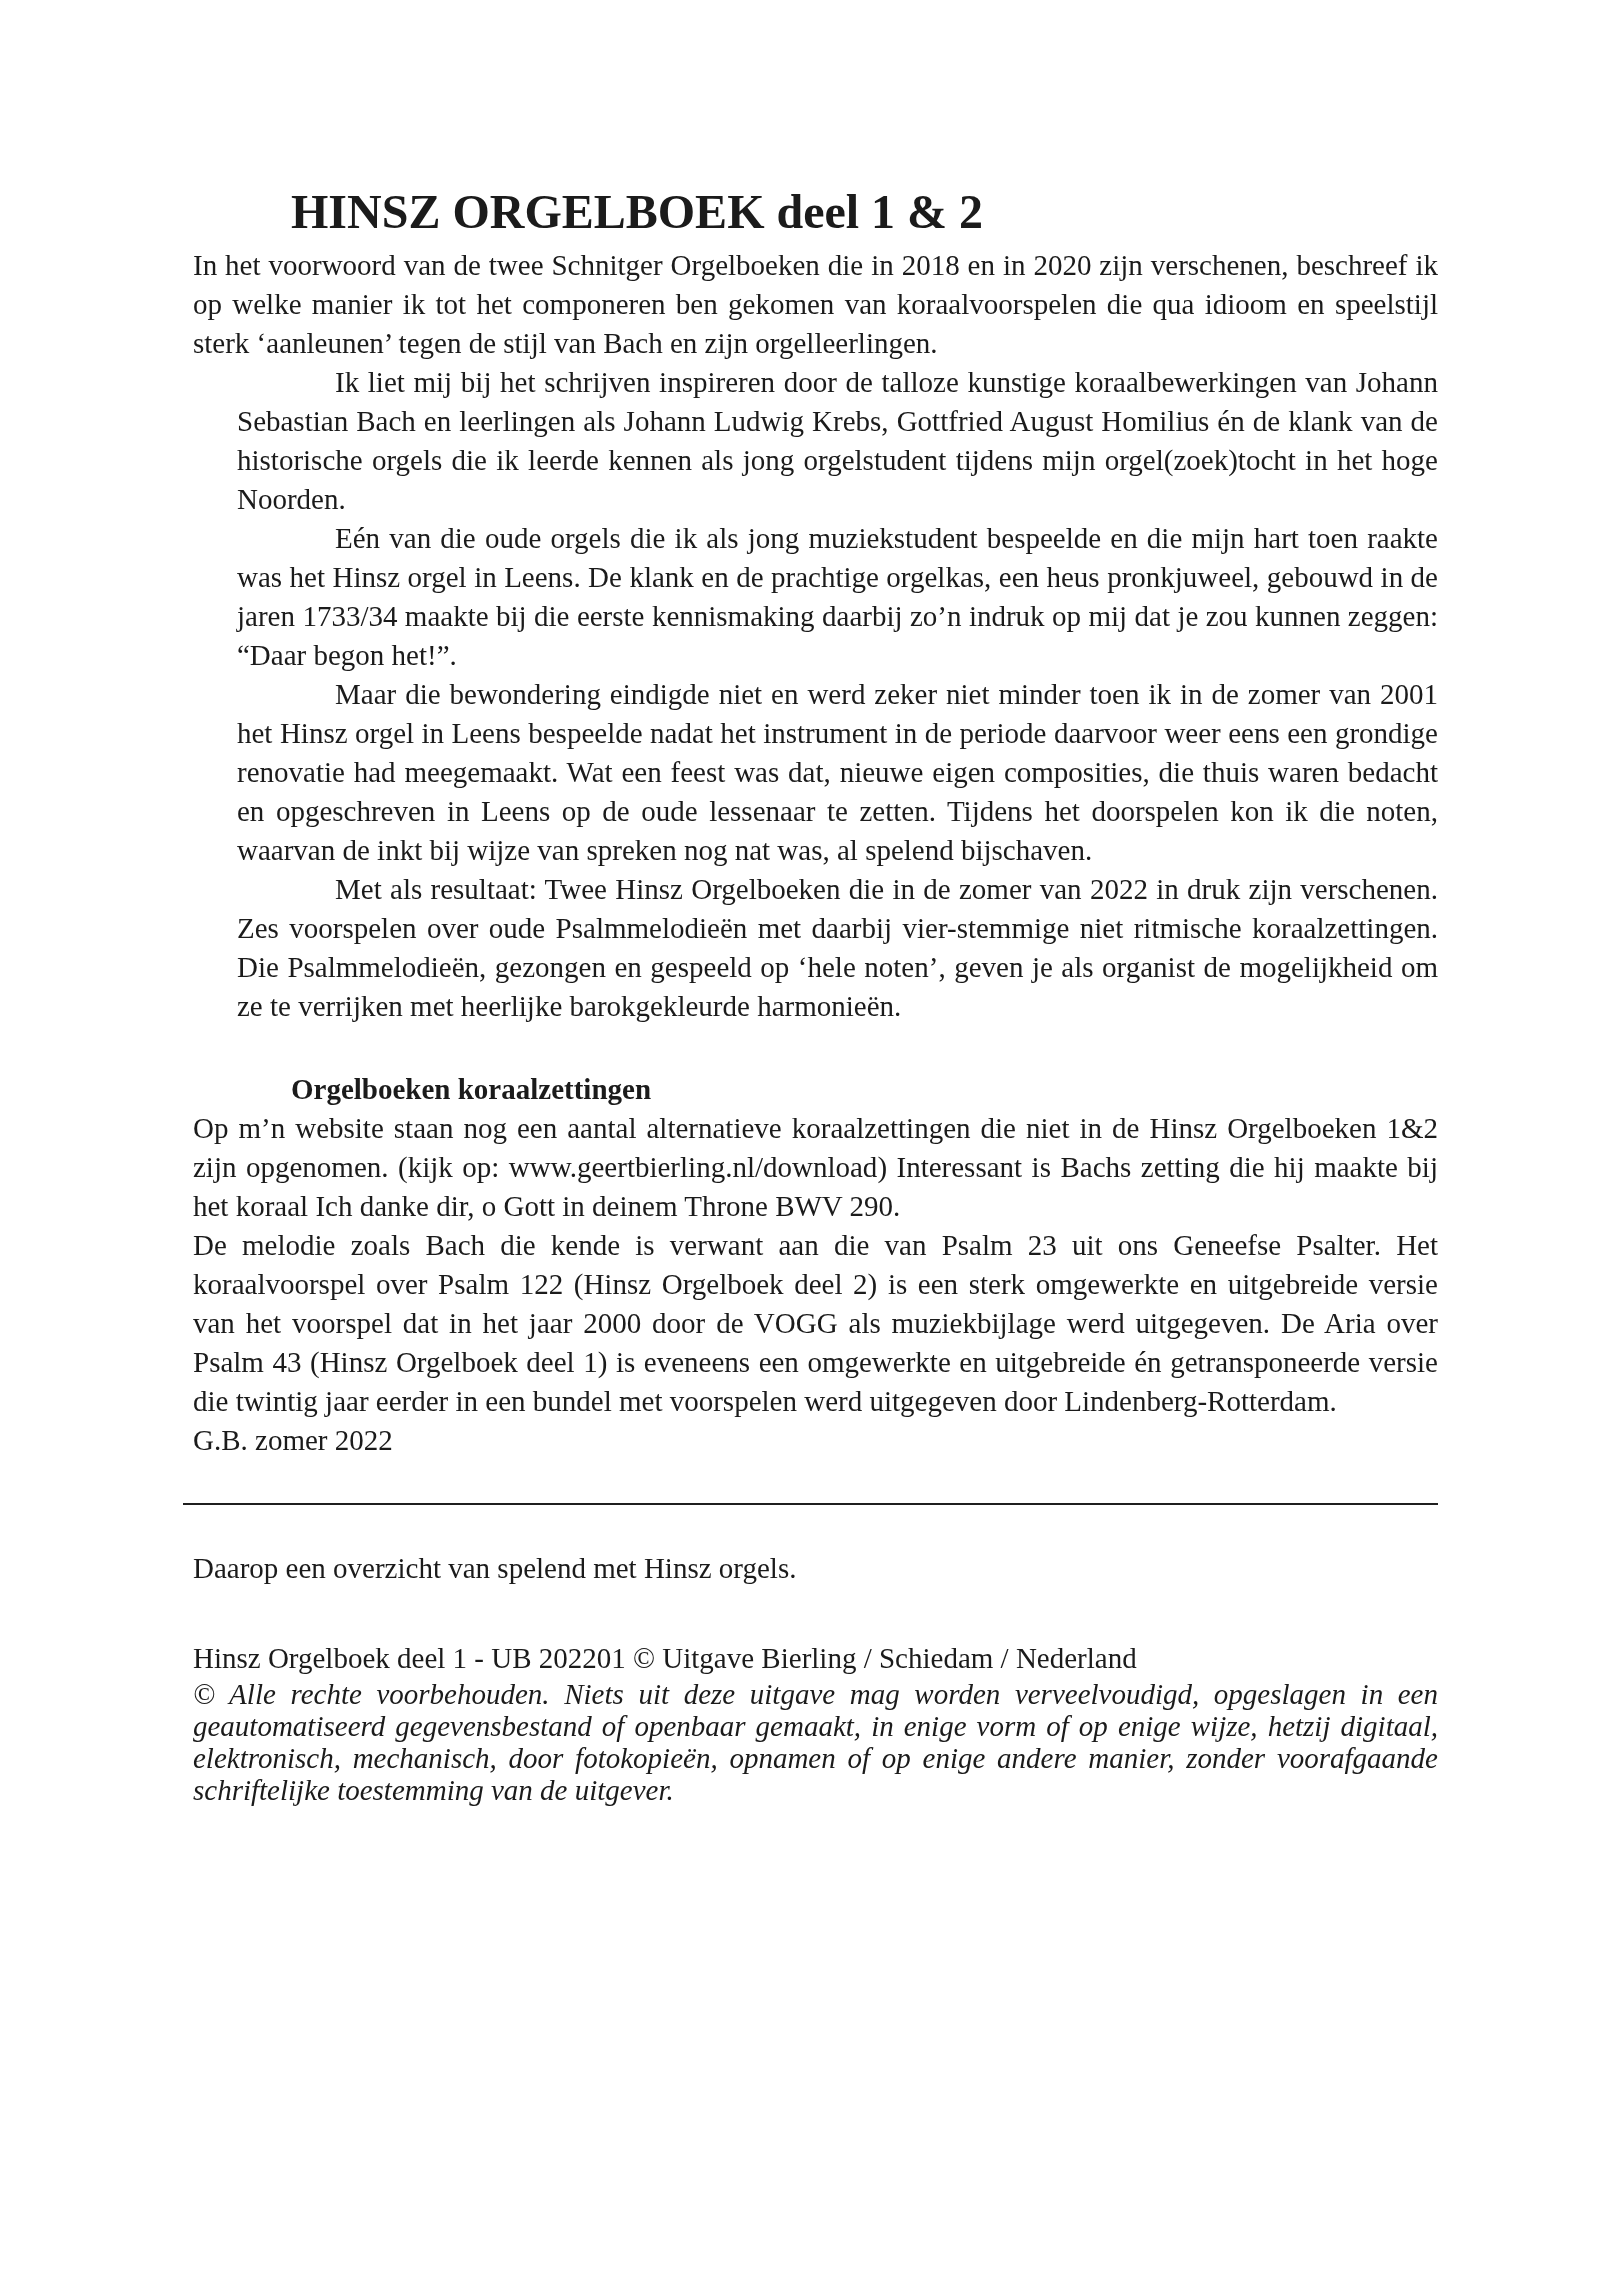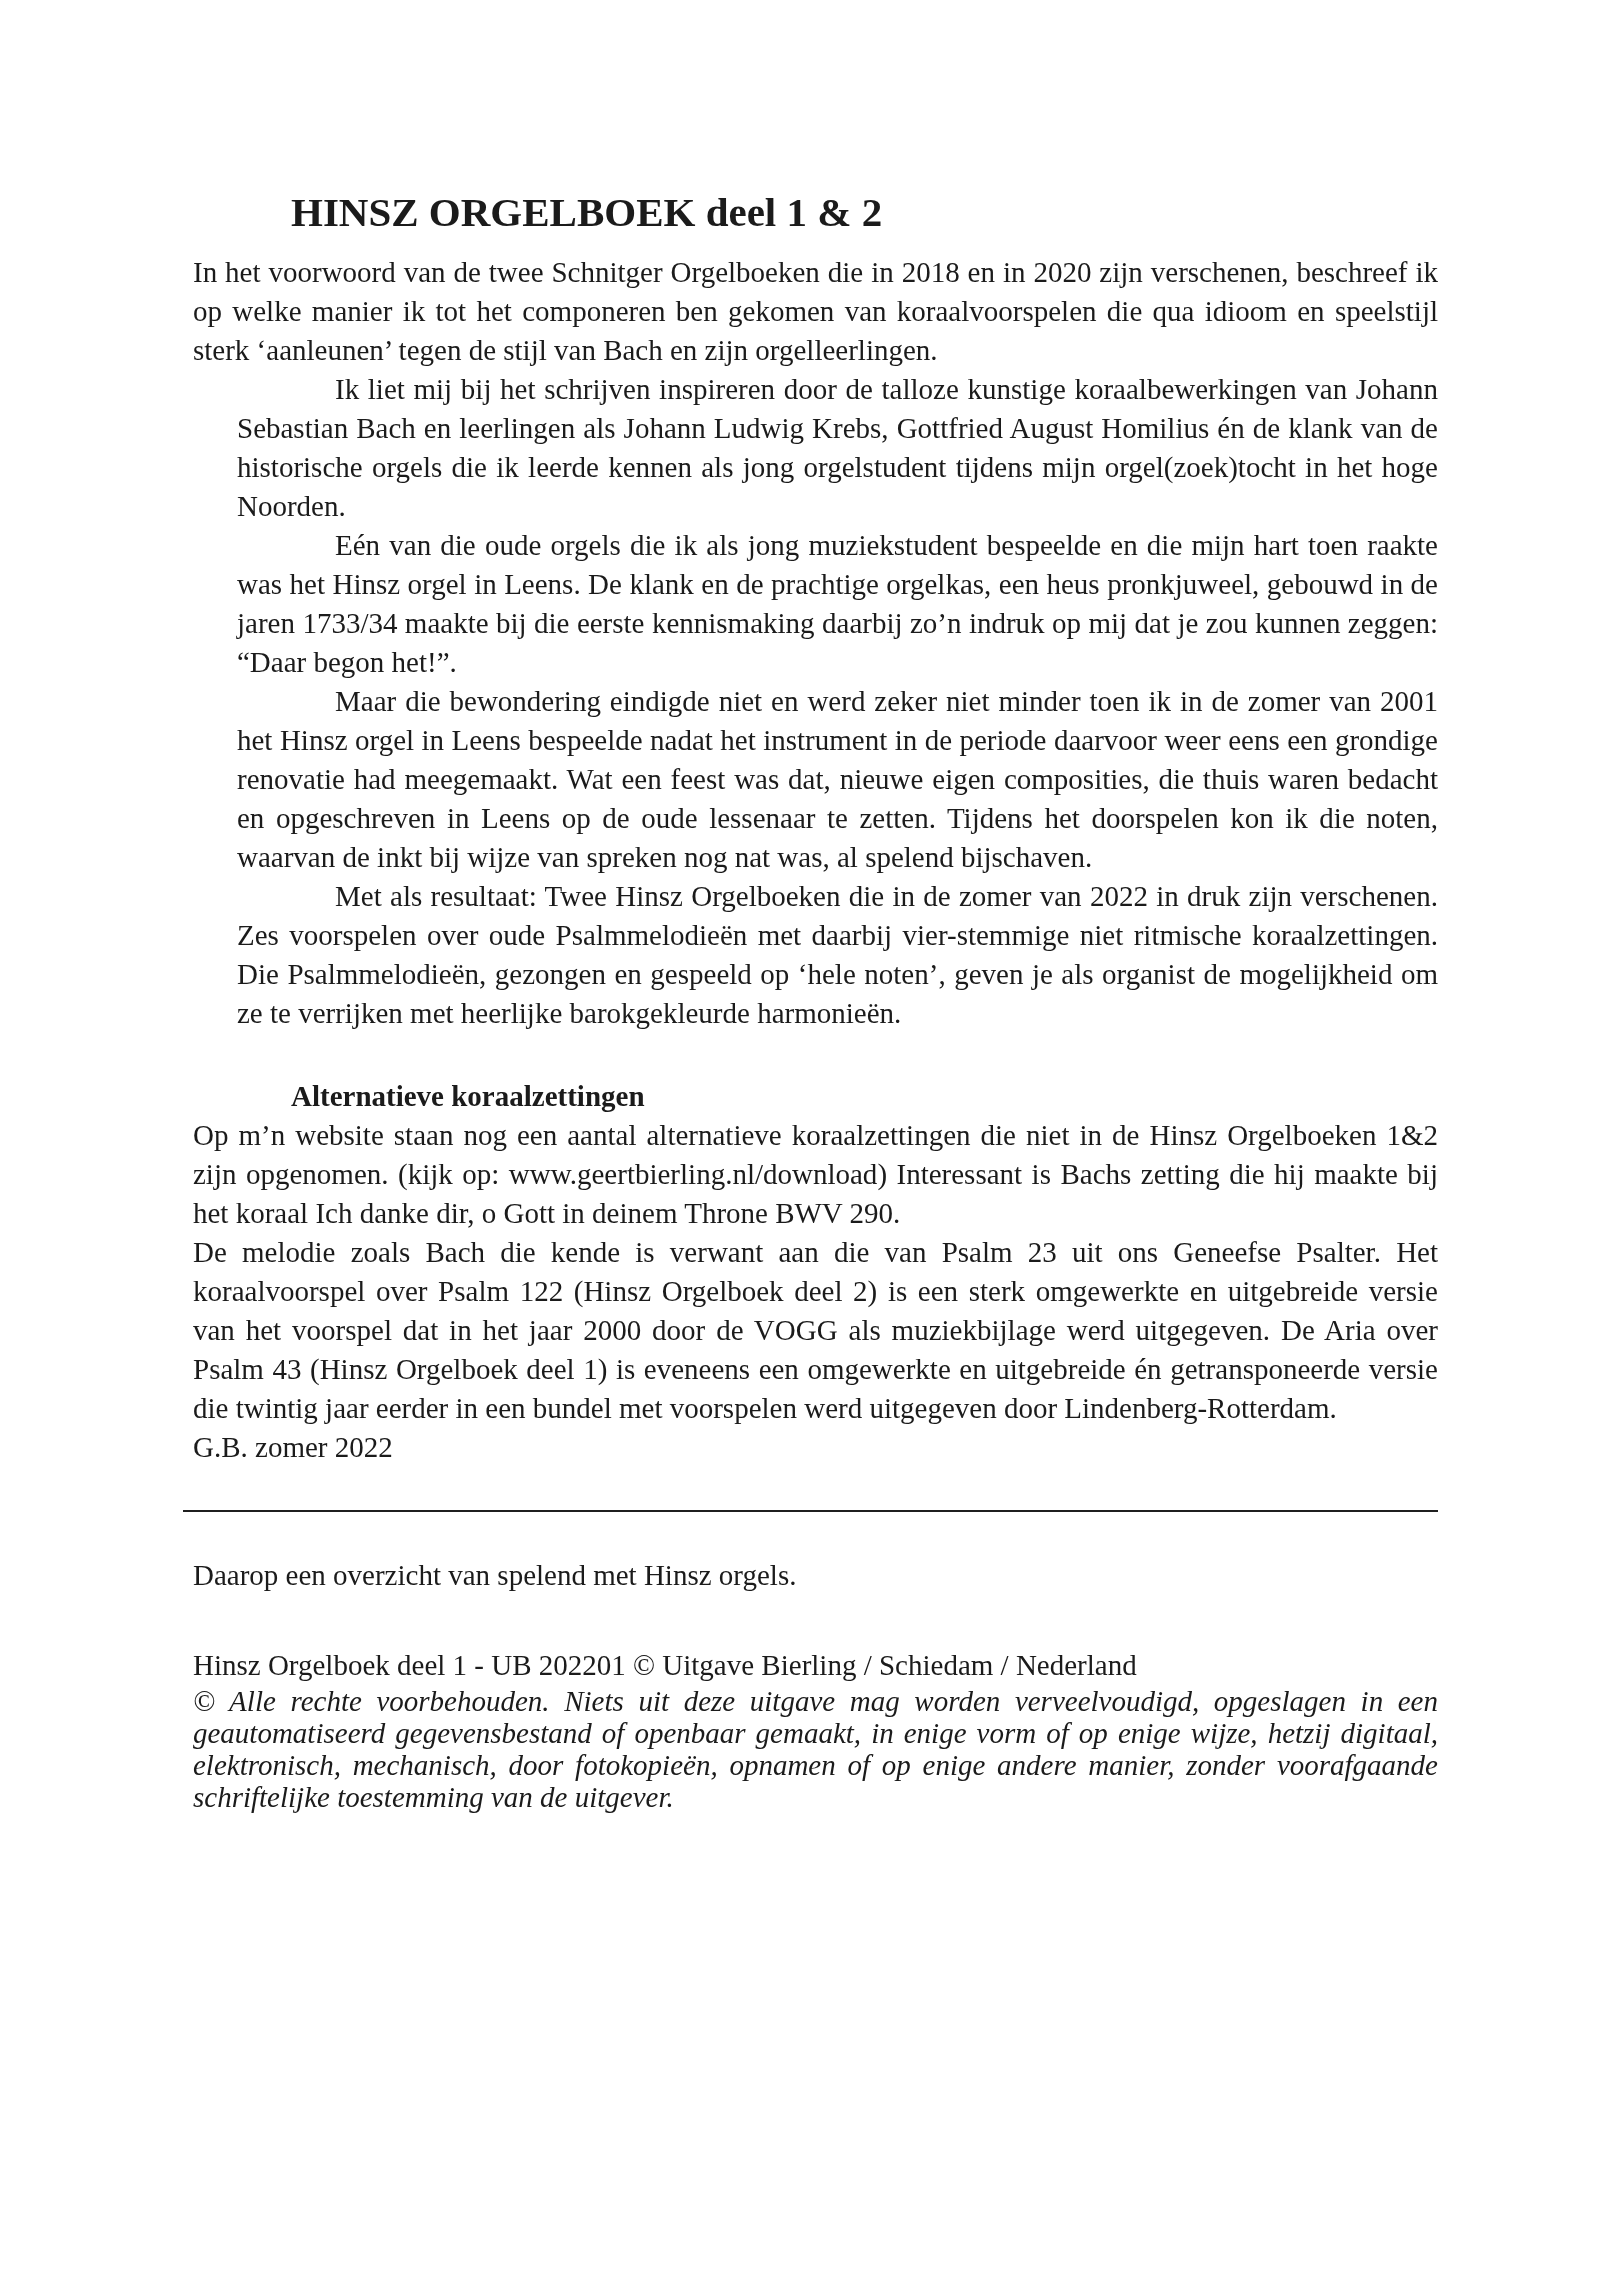--- a/index.html
+++ b/index.html
@@ -13,25 +13,25 @@
     height: 2293px;
     margin: 0 auto;
     background: #ffffff;
     box-sizing: border-box;
     padding: 189px 183px 59px 193px;
     font-family: "Liberation Serif", "DejaVu Serif", serif;
     color: #1b1b1b;
     overflow: hidden;
   }
   .doc-title {
-    font-size: 41px;
+    font-size: 48px;
     line-height: 46px;
     font-weight: bold;
     text-indent: 98px;
-    margin: 0 0 18px 0;
+    margin: 0 0 11px 0;
     white-space: nowrap;
   }
   .body-text p {
     font-size: 29px;
     line-height: 39px;
     margin: 0;
     text-align: justify;
   }
   p.ind { text-indent: 98px; margin-left: 44px; }
   p.noj { text-align: left; }
@@ -80,21 +80,21 @@
   <h1 class="doc-title">HINSZ ORGELBOEK deel 1 &amp; 2</h1>
 
   <div class="body-text">
     <p><span>In het voorwoord van de twee </span><span class="it">Schnitger Orgelboeken</span><span> die in 2018 en in 2020 zijn verschenen, beschreef ik op welke manier ik tot het componeren ben gekomen van koraalvoorspelen die qua idioom en speelstijl sterk ‘aanleunen’ tegen de stijl van Bach en zijn orgelleerlingen.</span></p>
     <p class="ind"><span>Ik liet mij bij het schrijven inspireren door de talloze kunstige koraalbewerkingen van Johann Sebastian Bach en leerlingen als Johann Ludwig Krebs, Gottfried August Homilius én de klank van de historische orgels die ik leerde kennen als jong orgelstudent tijdens mijn orgel(zoek)tocht in het hoge Noorden.</span></p>
     <p class="ind"><span>Eén van die oude orgels die ik als jong muziekstudent bespeelde en die mijn hart toen raakte was het Hinsz orgel in Leens. De klank en de prachtige orgelkas, een heus pronkjuweel, gebouwd in de jaren 1733/34 maakte bij die eerste kennismaking daarbij zo’n indruk op mij dat je zou kunnen zeggen: “Daar begon het!”.</span></p>
     <p class="ind"><span>Maar die bewondering eindigde niet en werd zeker niet minder toen ik in de zomer van 2001 het Hinsz orgel in Leens bespeelde nadat het instrument in de periode daarvoor weer eens een grondige renovatie had meegemaakt. Wat een feest was dat, nieuwe eigen composities, die thuis waren bedacht en opgeschreven in Leens op de oude lessenaar te zetten. Tijdens het doorspelen kon ik die noten, waarvan de inkt bij wijze van spreken nog nat was, al spelend bijschaven.</span></p>
     <p class="ind"><span>Met als resultaat: Twee </span><span class="it">Hinsz Orgelboeken</span><span> die in de zomer van 2022 in druk zijn verschenen. Zes voorspelen over oude Psalmmelodieën met daarbij vier-stemmige niet ritmische koraalzettingen. Die Psalmmelodieën, gezongen en gespeeld op ‘hele noten’, geven je als organist de mogelijkheid om ze te verrijken met heerlijke barokgekleurde harmonieën.</span></p>
   </div>
 
-  <h2 class="section-heading">Alternatieve koraalzettingen</h2>
+  <h2 class="section-heading">Orgelboeken koraalzettingen</h2>
 
   <div class="body-text">
     <p><span>Op m’n website staan nog een aantal alternatieve koraalzettingen die niet in de Hinsz Orgelboeken 1&amp;2 zijn opgenomen. (kijk op: </span><span>www.geertbierling.nl/download</span><span>) Interessant is Bachs zetting die hij maakte bij het koraal </span><span class="it">Ich danke dir, o Gott in deinem Throne BWV 290.</span></p>
     <p><span>De melodie zoals Bach die kende is verwant aan die van Psalm 23 uit ons Geneefse Psalter. Het koraalvoorspel over Psalm 122 (Hinsz Orgelboek deel 2) is een sterk omgewerkte en uitgebreide versie van het voorspel dat in het jaar 2000 door de VOGG als muziekbijlage werd uitgegeven. De Aria over Psalm 43 (Hinsz Orgelboek deel 1) is eveneens een omgewerkte en uitgebreide én getransponeerde versie die twintig jaar eerder in een bundel met voorspelen werd uitgegeven door Lindenberg-Rotterdam.</span></p>
     <p class="noj">G.B. zomer 2022</p>
   </div>
 
   <hr class="divider">
 
   <div class="search-note">

